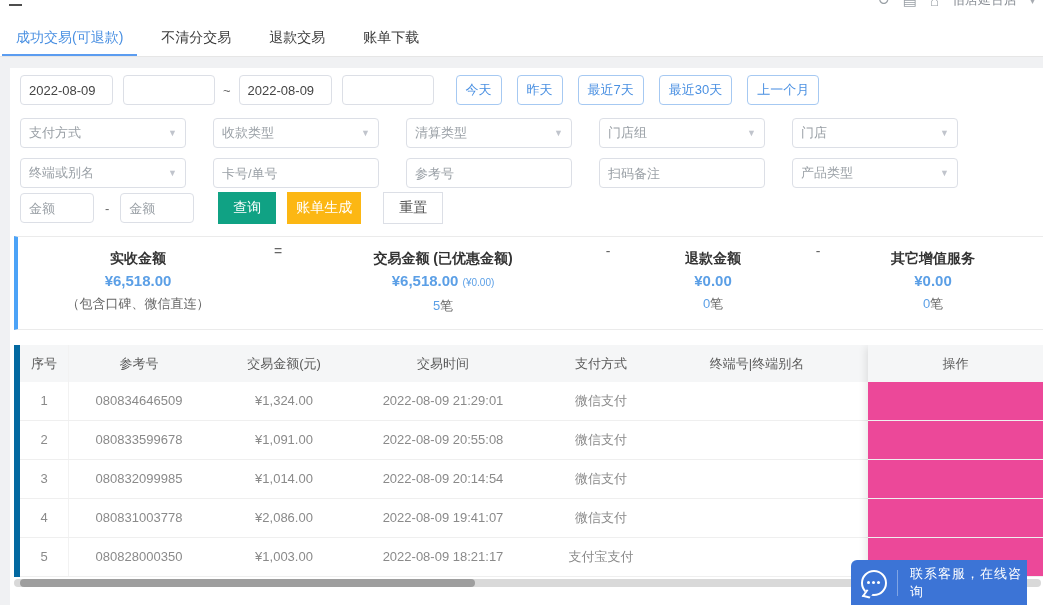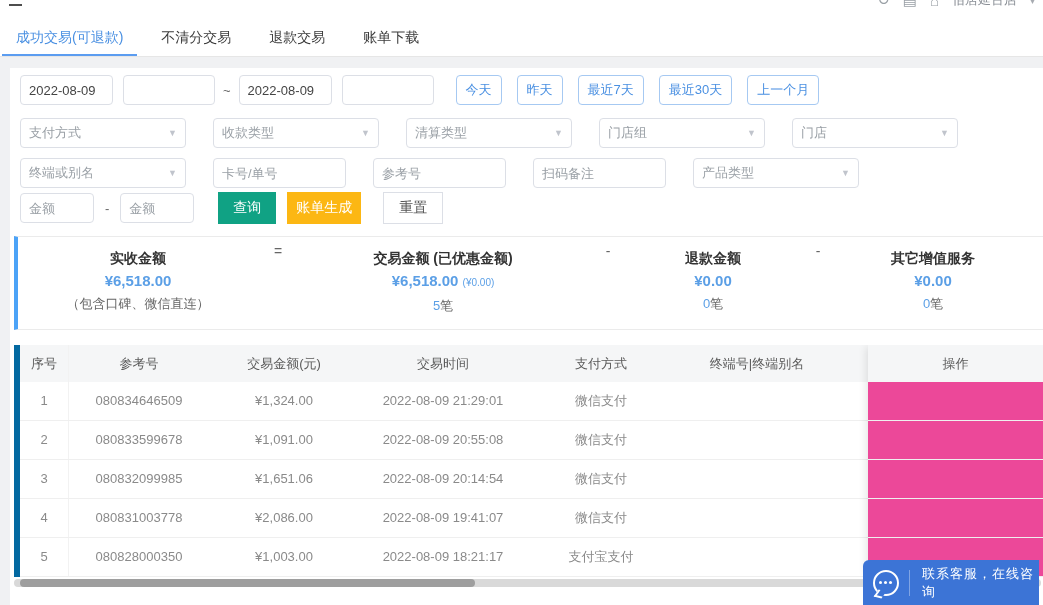--- a/index.html
+++ b/index.html
@@ -34,21 +34,21 @@
   .date-inp{width:93px;height:30px;}
   .time-inp{width:92px;height:30px;margin-left:10px;}
   .tilde{margin:0 8px;color:#666;}
   .quick{margin-left:22px;display:flex;gap:15px;}
   .qbtn{height:30px;padding:0 9px;border:1px solid #a6c9f2;border-radius:4px;background:#fff;
         color:#4a90e2;font-size:13px;cursor:pointer;font-family:inherit;}
   .sel{position:relative;width:166px;height:30px;border:1px solid #dcdfe6;border-radius:4px;
        background:#fff;margin-right:27px;display:flex;align-items:center;padding:0 8px;
        box-sizing:border-box;color:#9aa0a6;cursor:pointer;}
   .sel .caret{position:absolute;right:8px;top:9px;font-size:9px;color:#c0c4cc;}
-  .wide-inp{width:133px;height:30px;margin-right:27px;}
+  .wide-inp{width:166px;height:30px;margin-right:27px;}
   .amt-inp{width:74px;height:30px;}
   .amt-dash{margin:0 11px;color:#666;}
   .btn{height:32px;border:none;border-radius:0;font-size:14px;cursor:pointer;
        font-family:inherit;}
   .btn-search{margin-left:24px;width:58px;background:#10a284;color:#fff;}
   .btn-gen{margin-left:11px;width:74px;background:#fcb713;color:#fff;}
   .btn-reset{margin-left:22px;width:60px;background:#fff;color:#555;border:1px solid #dcdfe6;}
   
   .summary{margin-top:12px;border-top:1px solid #ebebeb;border-bottom:1px solid #ebebeb;
            border-left:4px solid #4ca3f7;margin-left:4px;display:flex;align-items:flex-start;
@@ -78,21 +78,21 @@
   .c-store{width:100px;}
   .c-fill{width:482px;}
   .opcol{position:absolute;top:0;right:0;width:175px;background:#ec4899;
          box-shadow:-4px 0 8px -2px rgba(0,0,0,0.10);}
   .opcol .op-h{background:#f5f6f7;height:37px;line-height:37px;text-align:center;color:#5a5a5a;}
   .opcol .op-c{height:38px;border-bottom:1px solid #efefef;}
   
   .hscroll{position:relative;margin-left:4px;margin-top:2px;height:8px;background:#d9d9d9;border-radius:4px;margin-right:2px;}
   .hthumb{position:absolute;left:6px;top:0;width:455px;height:8px;background:#9e9e9e;border-radius:4px;cursor:pointer;}
   
-  .chatbtn{position:absolute;right:4px;bottom:0;width:176px;height:45px;background:#3c74d6;
+  .chatbtn{position:absolute;right:16px;bottom:0;width:176px;height:45px;background:#3c74d6;
            border-radius:6px 0 0 0;display:flex;align-items:center;color:#fff;z-index:50;cursor:pointer;}
   .chat-ic{position:relative;width:22px;height:22px;border:2px solid #fff;border-radius:50%;
            margin-left:10px;flex:none;}
   .chat-ic::before{content:"";position:absolute;left:4px;top:9px;width:3px;height:3px;border-radius:50%;
            background:#fff;box-shadow:5px 0 0 #fff,10px 0 0 #fff;}
   .chat-ic::after{content:"";position:absolute;left:1px;bottom:-4px;width:6px;height:6px;background:#3c74d6;
            border-left:2px solid #fff;border-bottom:2px solid #fff;transform:rotate(15deg) skew(-20deg);}
   .chat-sep{width:1px;height:26px;background:rgba(255,255,255,0.35);margin:0 12px 0 10px;}
   .chat-label{font-size:13px;letter-spacing:1px;}
 </style>
@@ -241,21 +241,21 @@
         <div class="cell c-ref">080833599678</div>
         <div class="cell c-amt">¥1,091.00</div>
         <div class="cell c-time">2022-08-09 20:55:08</div>
         <div class="cell c-met">微信支付</div>
         <div class="cell c-term"></div>
         <div class="cell c-store"></div>
       </div>
       <div class="trow td-row">
         <div class="cell c-seq">3</div>
         <div class="cell c-ref">080832099985</div>
-        <div class="cell c-amt">¥1,651.06</div>
+        <div class="cell c-amt">¥1,014.00</div>
         <div class="cell c-time">2022-08-09 20:14:54</div>
         <div class="cell c-met">微信支付</div>
         <div class="cell c-term"></div>
         <div class="cell c-store"></div>
       </div>
       <div class="trow td-row">
         <div class="cell c-seq">4</div>
         <div class="cell c-ref">080831003778</div>
         <div class="cell c-amt">¥2,086.00</div>
         <div class="cell c-time">2022-08-09 19:41:07</div>

